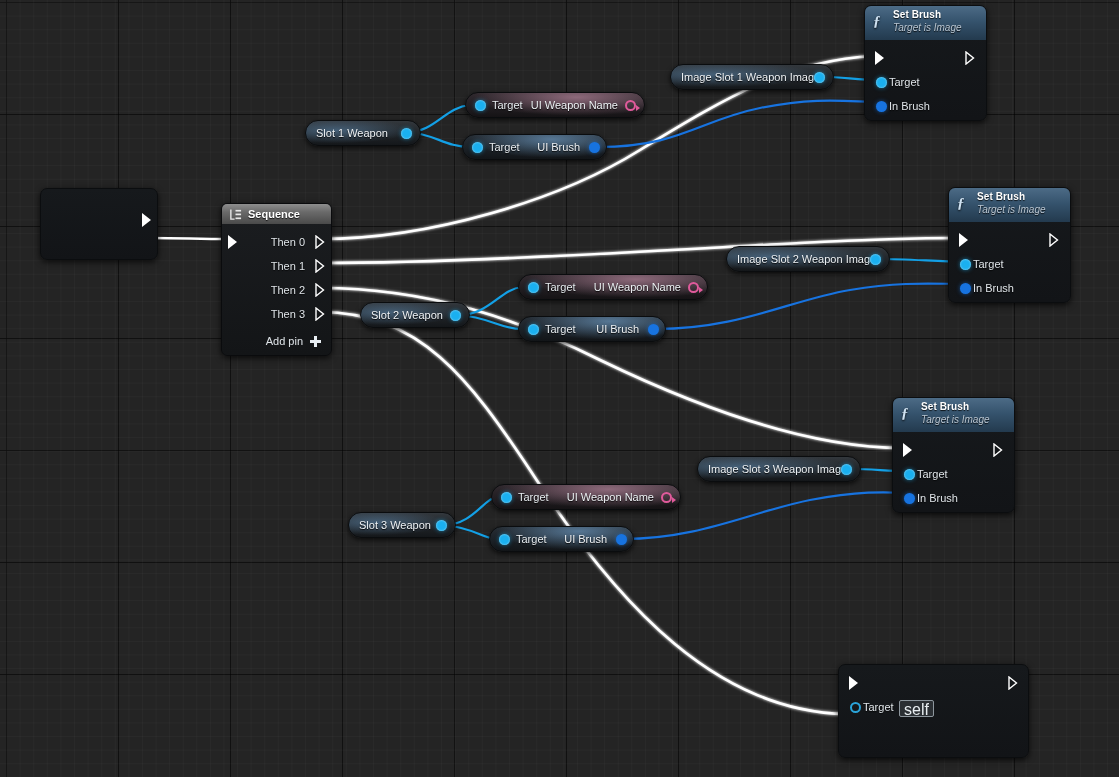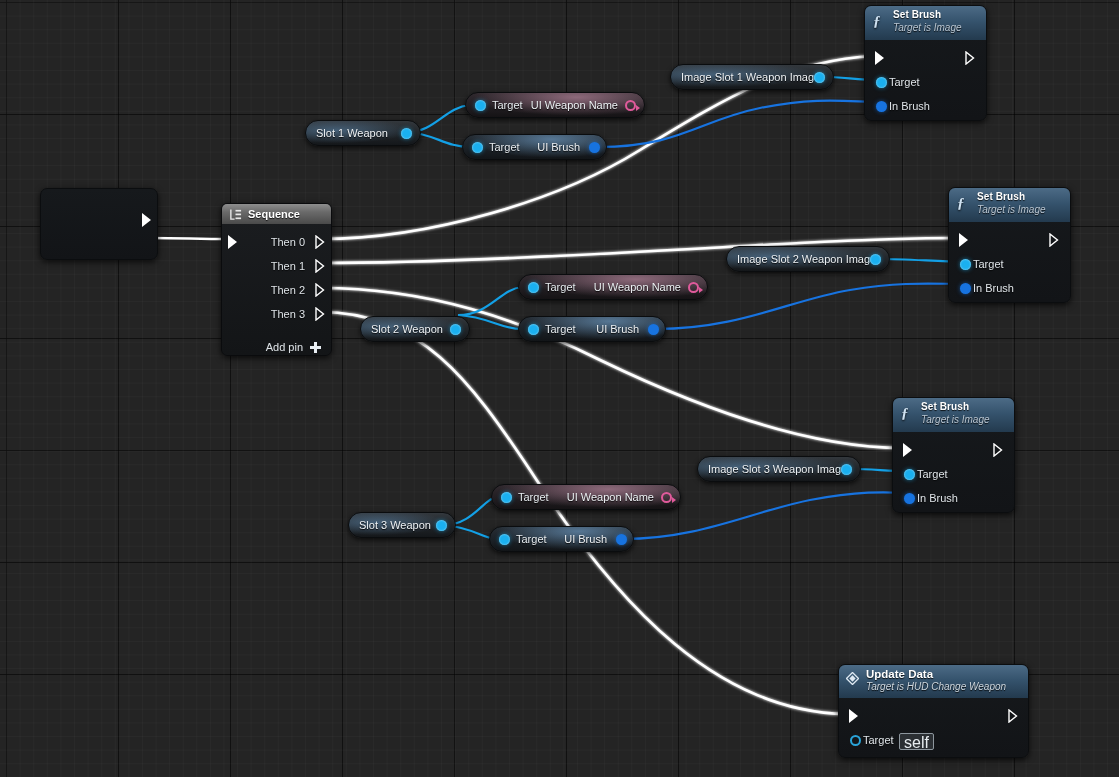--- a/index.html
+++ b/index.html
@@ -286,21 +286,21 @@
         </div>
       </div>
       <div class="pinrow">
         <div class="pinlabel right">Then 3</div>
         <div class="exec hollow" style="right:7px;top:5px;">
           <svg width="10" height="14" viewBox="0 0 10 14">
               <path d="M1,1 L8.5,7 L1,13 Z" fill="none" stroke="#ffffff" stroke-width="1.4"></path>
             </svg>
         </div>
       </div>
-      <div class="addpin" style="margin-top:10px;">
+      <div class="addpin" style="margin-top:4px;">
         <div class="t">Add pin</div>
         <div class="plus"></div>
       </div>
     </div>
   </div>
 
   <div class="node fnode" style="left:864px;top:5px;width:121px;height:114px;">
     <div class="hdr">
       <div class="ficon">ƒ</div>
       <div class="ttl">Set Brush</div>
@@ -372,28 +372,20 @@
         <div class="pinlabel left">Target</div>
       </div>
       <div class="pinrow">
         <div class="dot deep" style="left:11px;top:7px;"></div>
         <div class="pinlabel left">In Brush</div>
       </div>
     </div>
   </div>
 
   <div class="node evnode blue" style="left:838px;top:664px;width:189px;height:92px;">
-    <div class="hdr">
-      <svg class="evicon" viewBox="0 0 14 14">
-        <polygon points="7,0.5 13.5,7 7,13.5 0.5,7" fill="none" stroke="#dfe9f2" stroke-width="1.4"></polygon>
-        <polygon points="7,3.6 10.4,7 7,10.4 3.6,7" fill="#dfe9f2"></polygon>
-      </svg>
-      <div class="ttl">Update Data</div>
-      <div class="sub">Target is HUD Change Weapon</div>
-    </div>
     <div class="body" style="padding-top:6px;">
       <div class="pinrow">
         <div class="exec" style="left:10px;top:5px;"></div>
         <div class="exec hollow" style="right:11px;top:5px;">
           <svg width="10" height="14" viewBox="0 0 10 14">
               <path d="M1,1 L8.5,7 L1,13 Z" fill="none" stroke="#ffffff" stroke-width="1.4"></path>
             </svg>
         </div>
       </div>
       <div class="pinrow" style="height:26px;">
@@ -404,21 +396,21 @@
         </div>
       </div>
     </div>
   </div>
 
   <div class="pill var" style="left:305px;top:120px;width:116px;">
     <div class="txt">Slot 1 Weapon</div>
     <div class="dot" style="right:8px;top:7px;"></div>
   </div>
 
-  <div class="pill var" style="left:360px;top:316px;width:110px;">
+  <div class="pill var" style="left:360px;top:302px;width:110px;">
     <div class="txt">Slot 2 Weapon</div>
     <div class="dot" style="right:8px;top:7px;"></div>
   </div>
 
   <div class="pill var" style="left:348px;top:512px;width:108px;">
     <div class="txt">Slot 3 Weapon</div>
     <div class="dot" style="right:8px;top:7px;"></div>
   </div>
 
   <div class="pill var" style="left:670px;top:64px;width:164px;">

